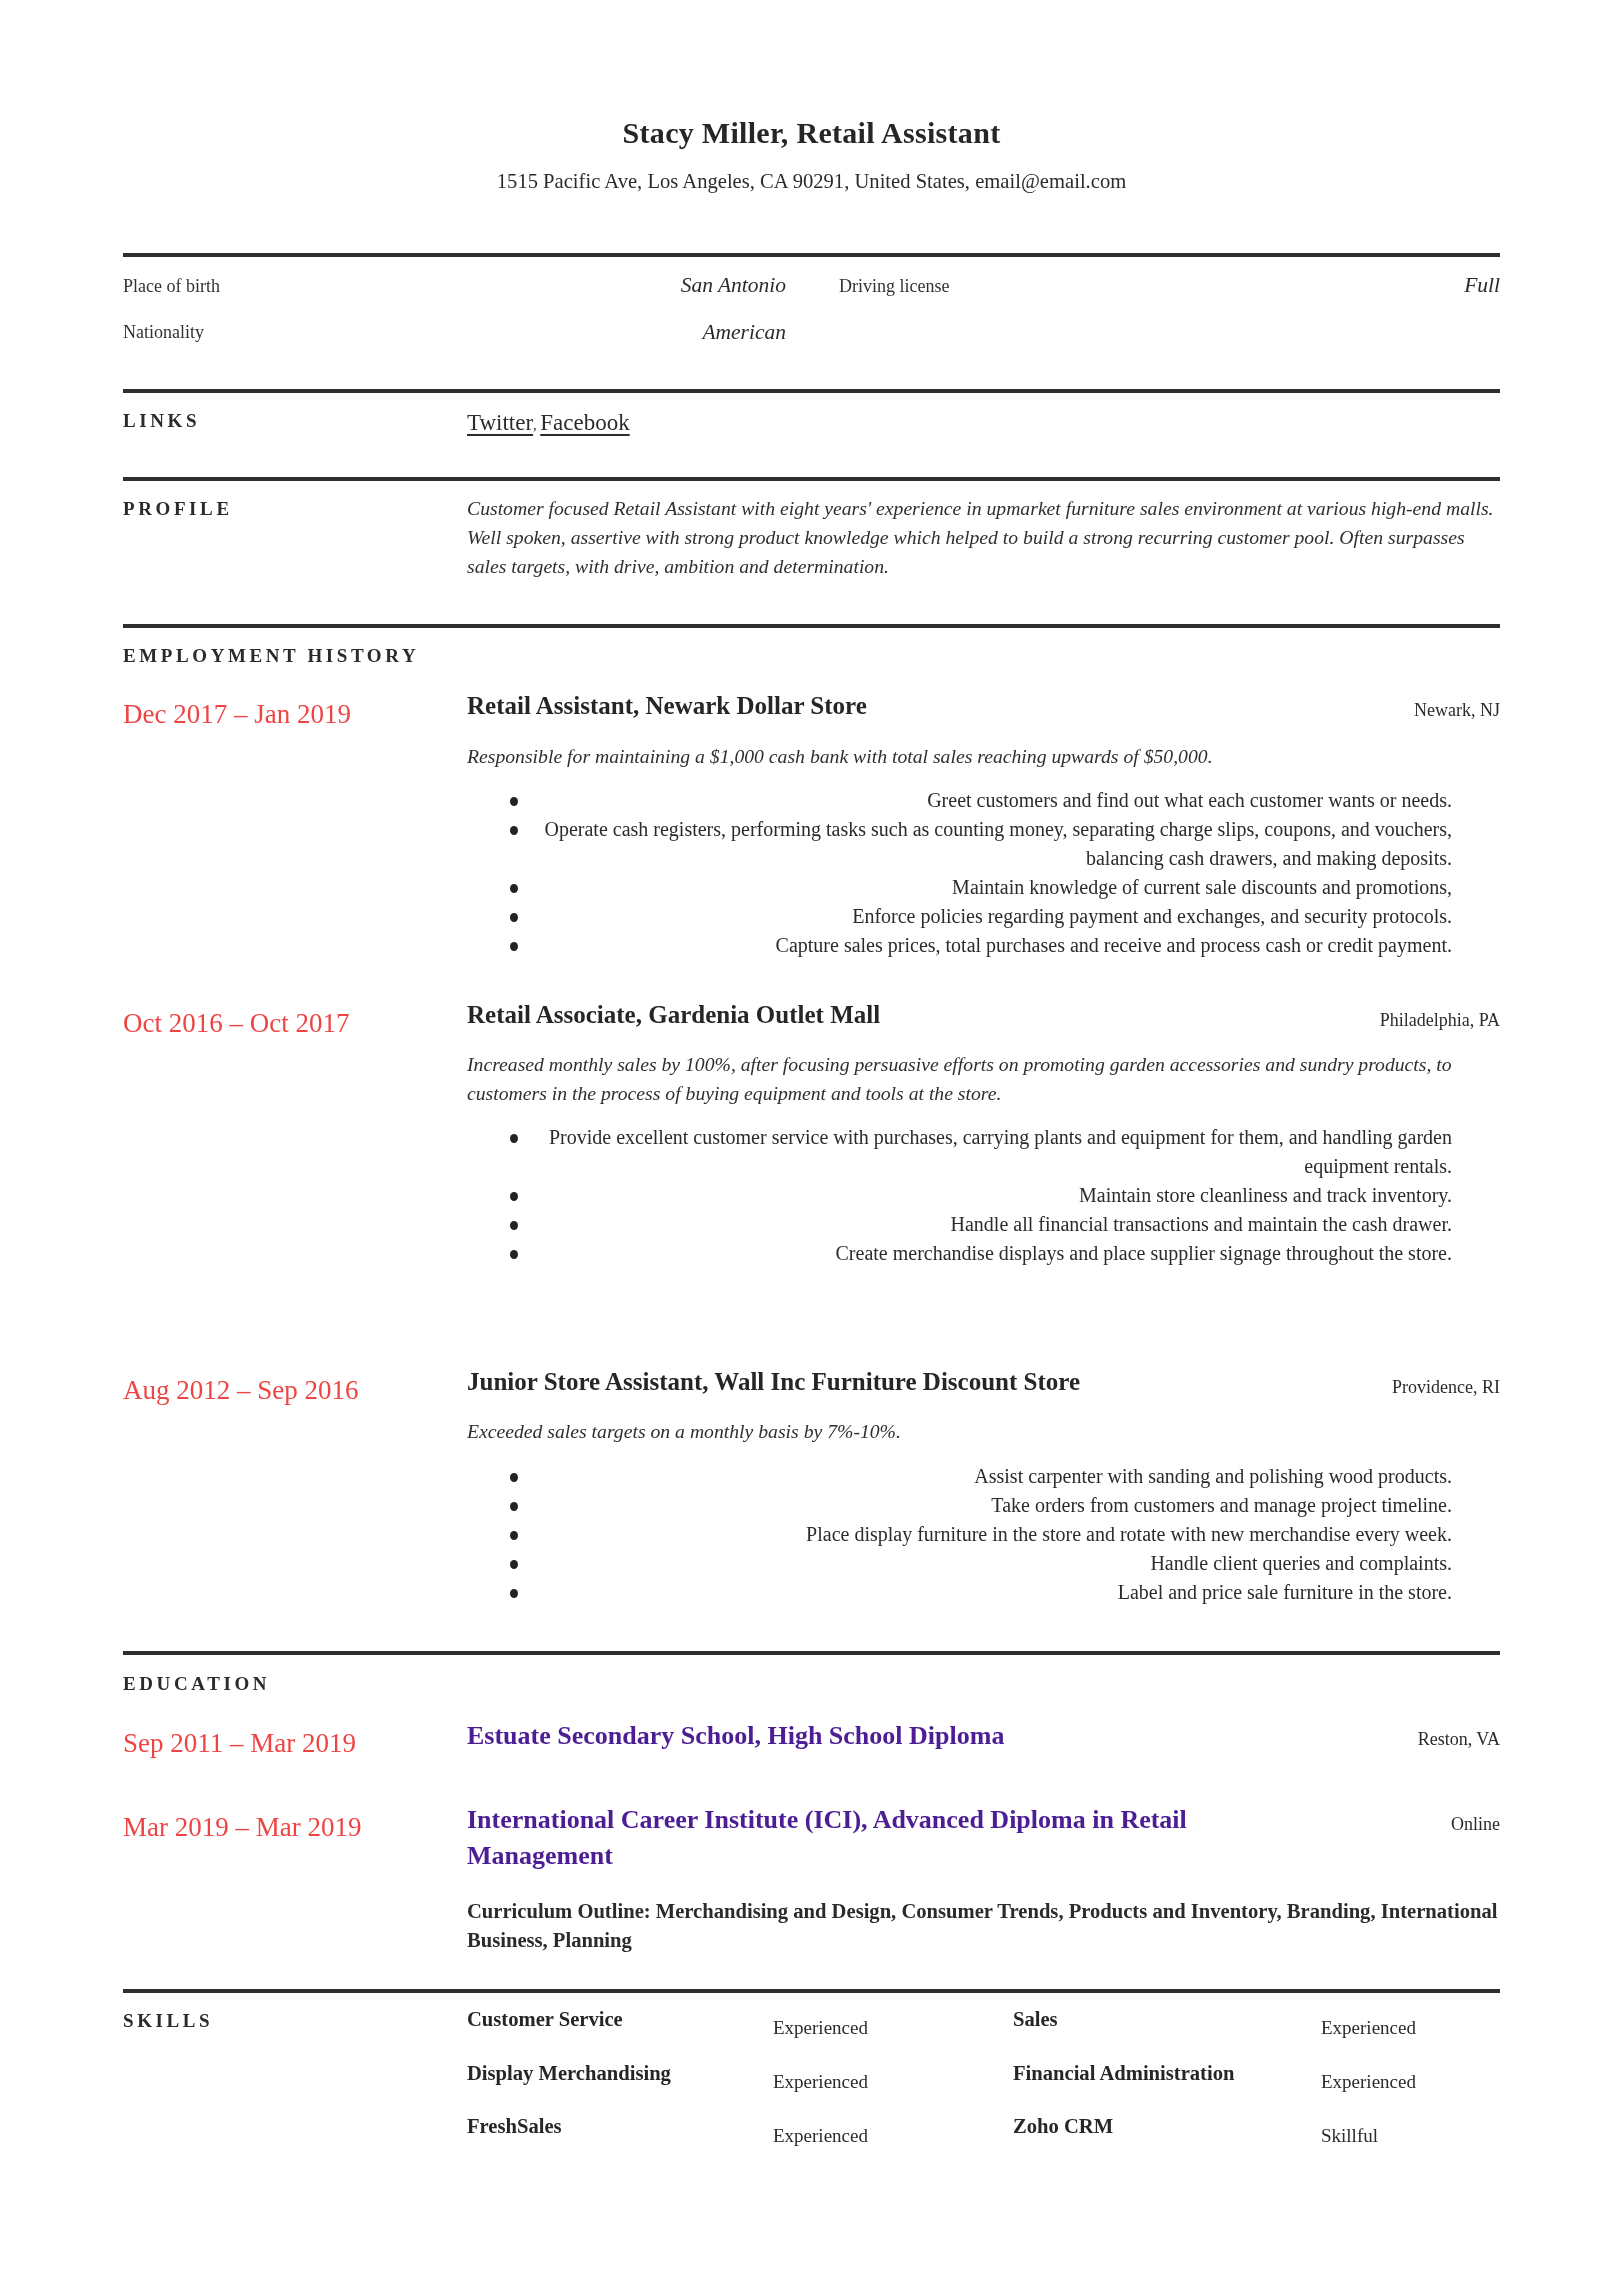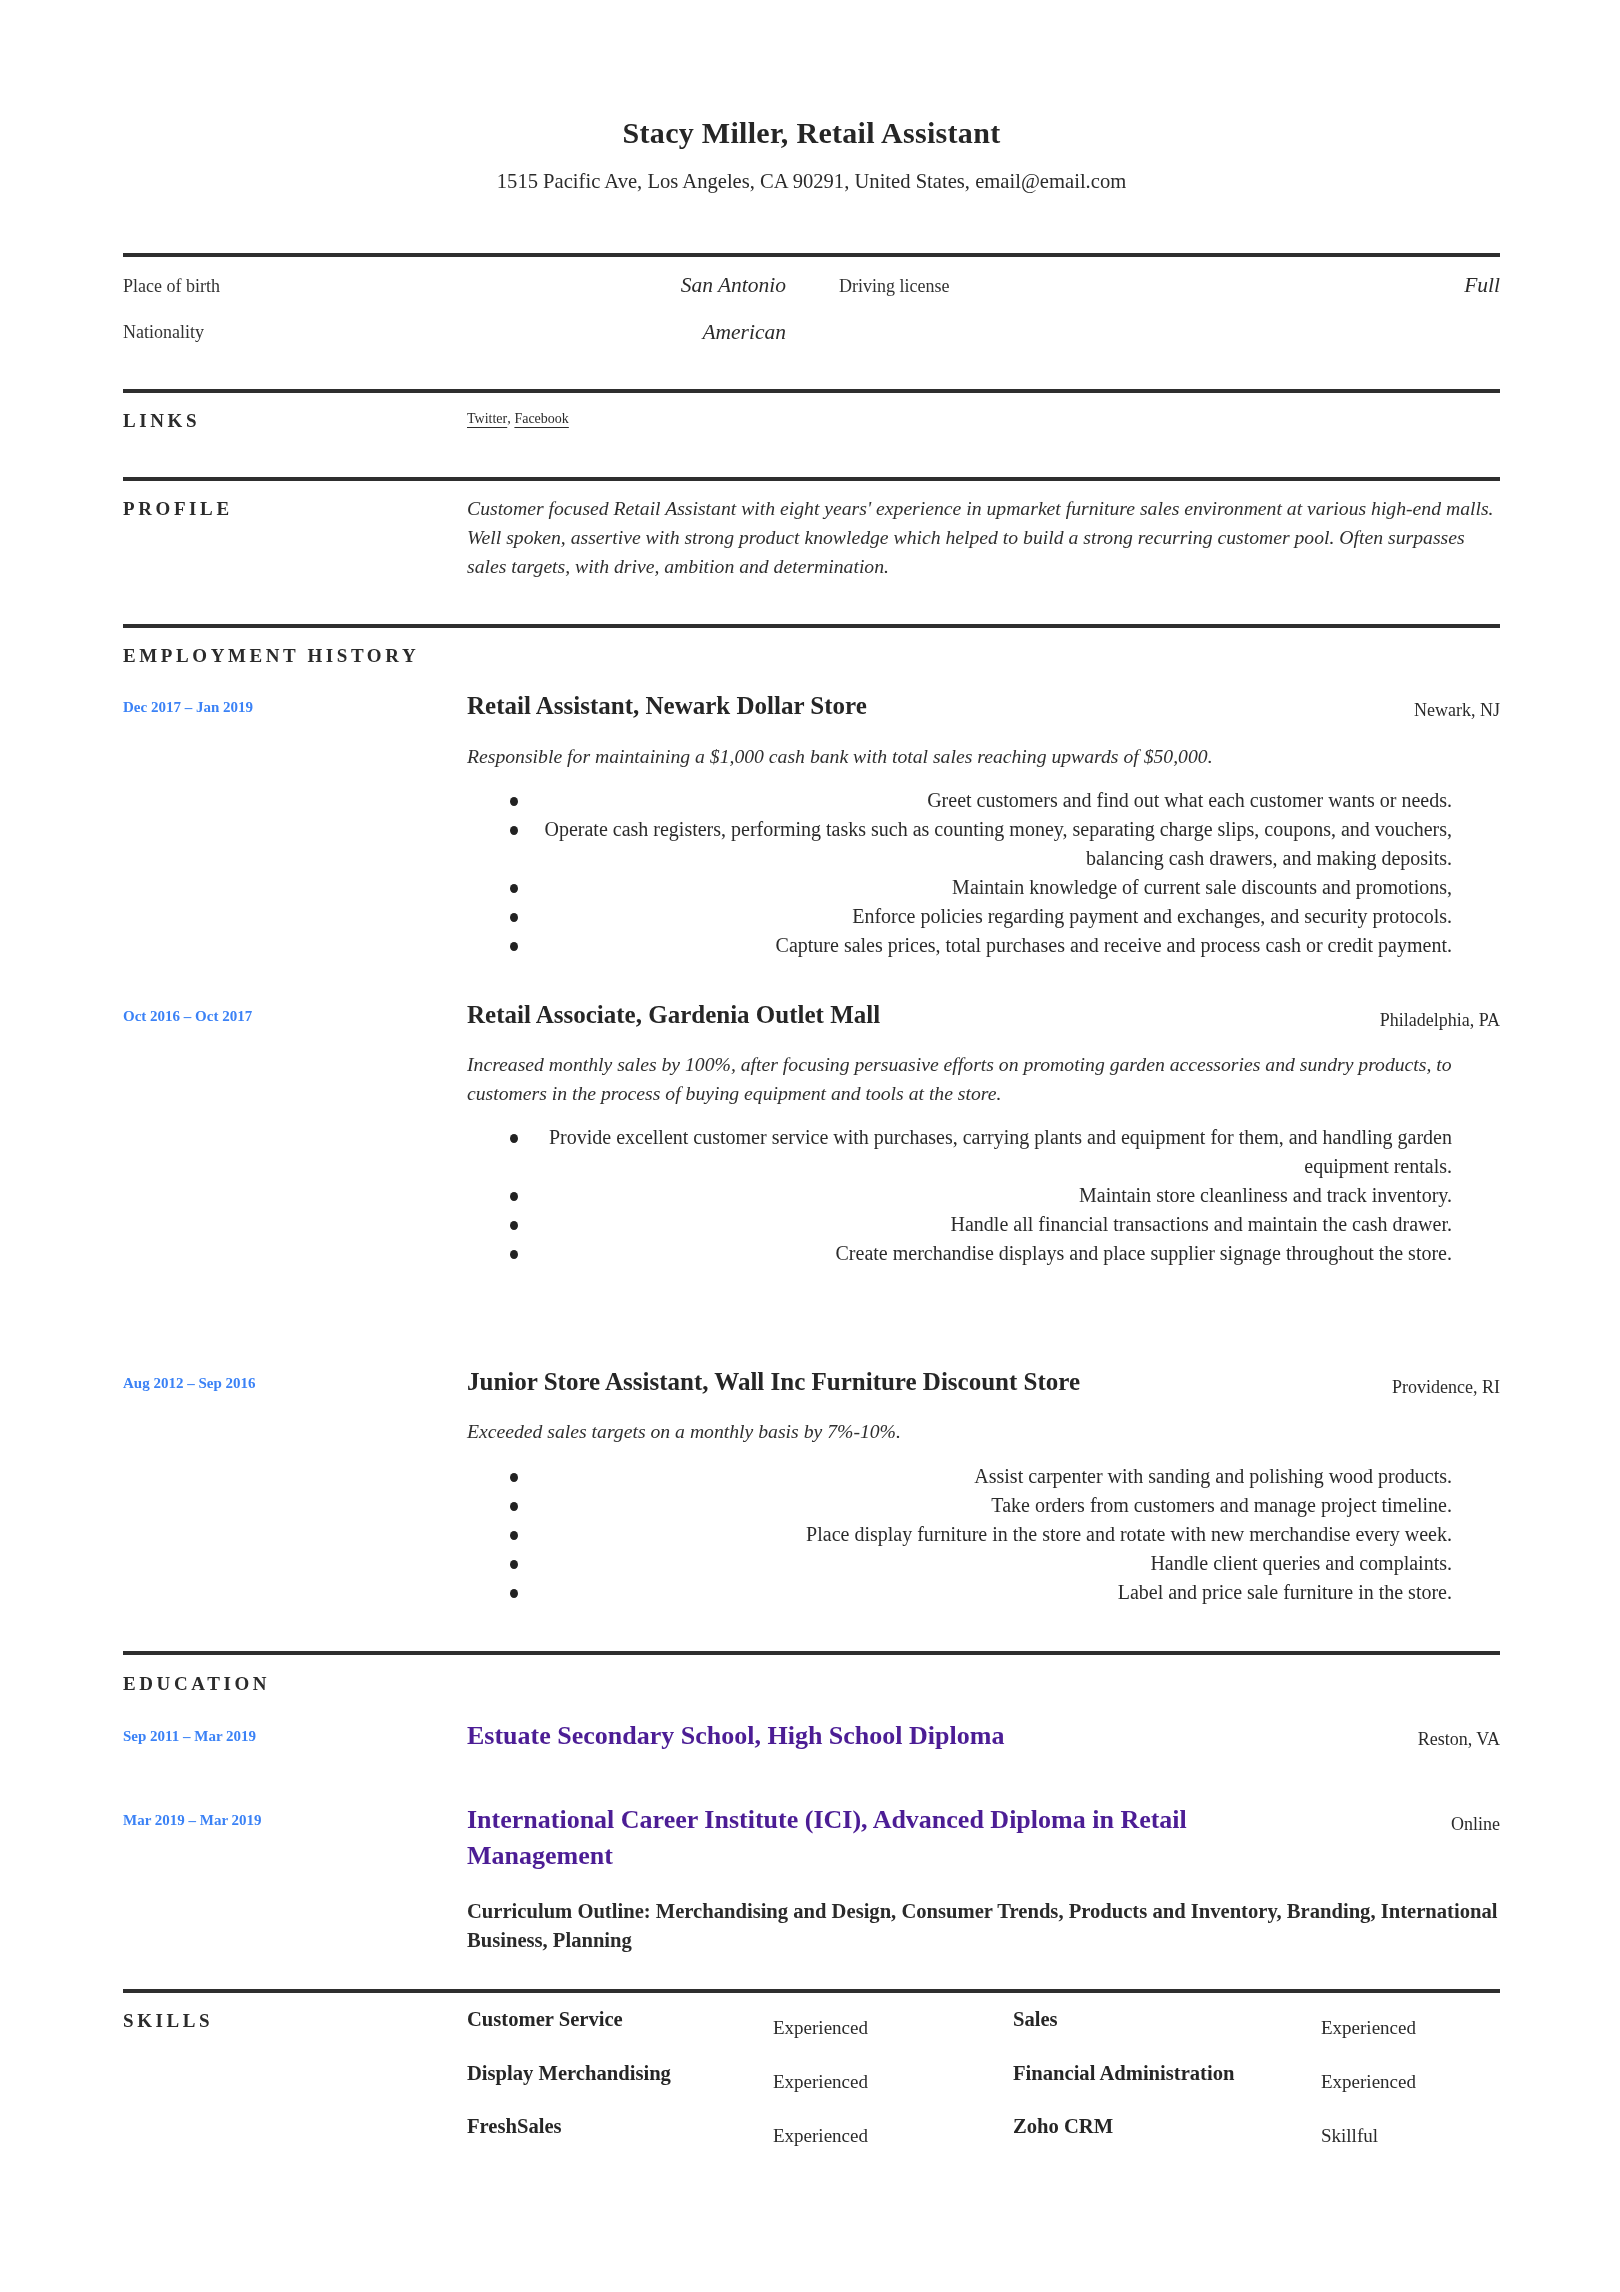--- a/index.html
+++ b/index.html
@@ -23,25 +23,25 @@
     .section-title {
       position: absolute; left: 0; font-size: 19px; font-weight: bold;
       letter-spacing: 3.6px; color: #2b2b2b;
     }
 
     .abs { position: absolute; }
 
     .details-label { font-size: 18px; color: #333; }
     .details-value { font-size: 21.5px; color: #2b2b2b; text-align: right; font-style: italic; }
 
-    .links a { font-size: 14px; color: #2b2b2b; text-decoration: underline; text-underline-offset: 3.6px; }
+    .links a { font-size: 23px; color: #2b2b2b; text-decoration: underline; text-underline-offset: 3.6px; }
 
     .profile { font-size: 19.7px; font-style: italic; line-height: 29px; color: #2f2f2f; width: 1039px; }
 
-    .job-date { font-size: 15px; color: #3b82f6; font-weight: bold; }
+    .job-date { font-size: 27px; color: #ef4444; }
     .job-title { font-size: 25px; font-weight: bold; color: #262626; }
     .job-loc { font-size: 18px; color: #2b2b2b; text-align: right; width: 358px; }
     .job-summary { font-size: 19.7px; font-style: italic; line-height: 29px; color: #2f2f2f; width: 1021px; }
 
     ul.bullets { list-style: none; width: 985px; text-align: right; }
     ul.bullets li {
       position: relative; padding-left: 67px; font-size: 20px; line-height: 29px; color: #2b2b2b;
     }
     ul.bullets li::before {
       content: ""; position: absolute; left: 43px; top: 10.7px; width: 8px; height: 9px;

